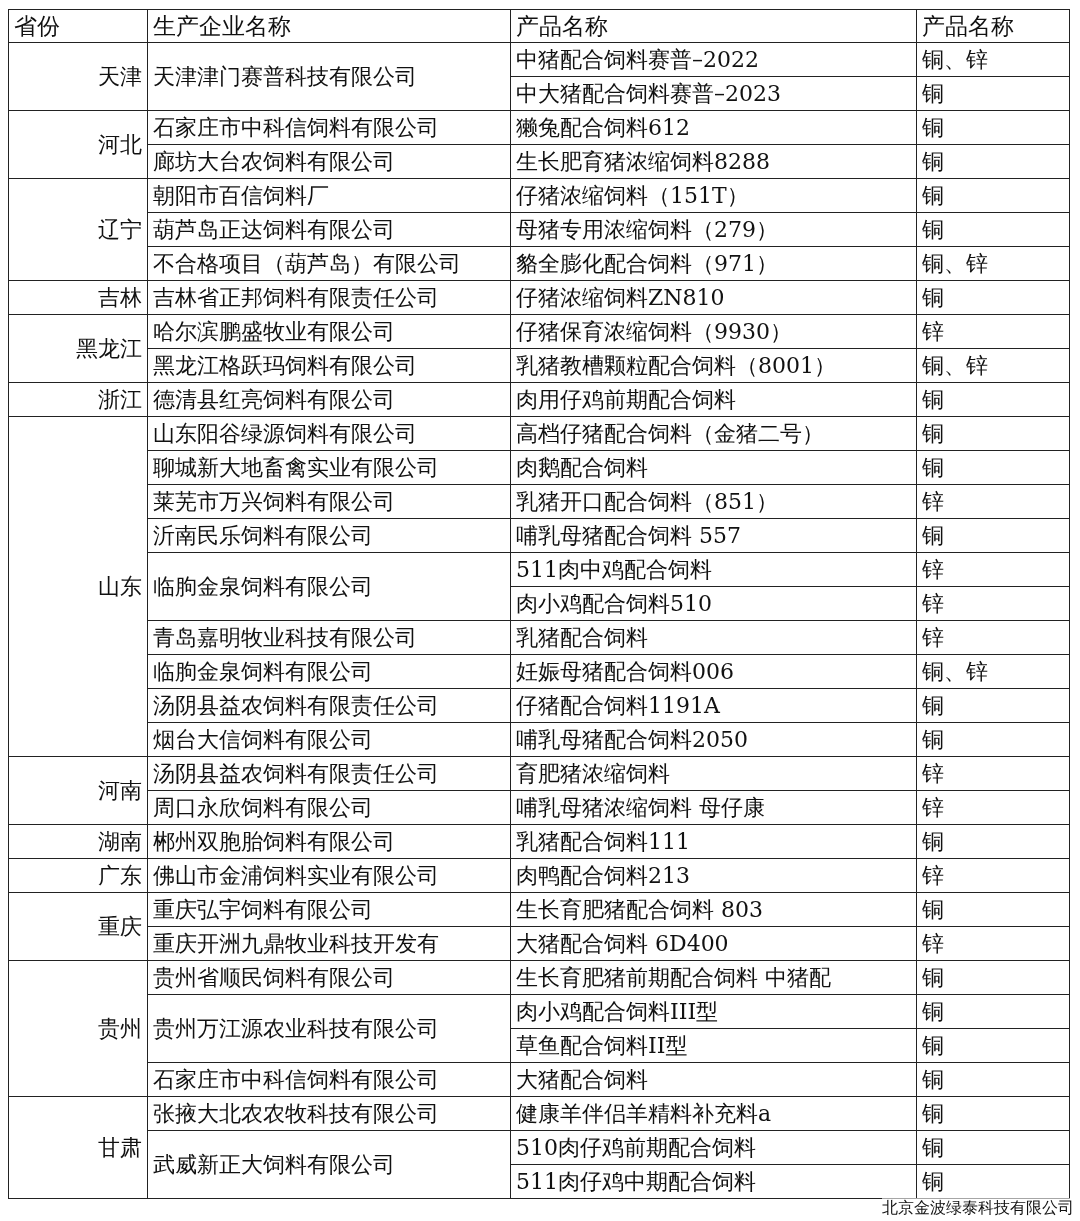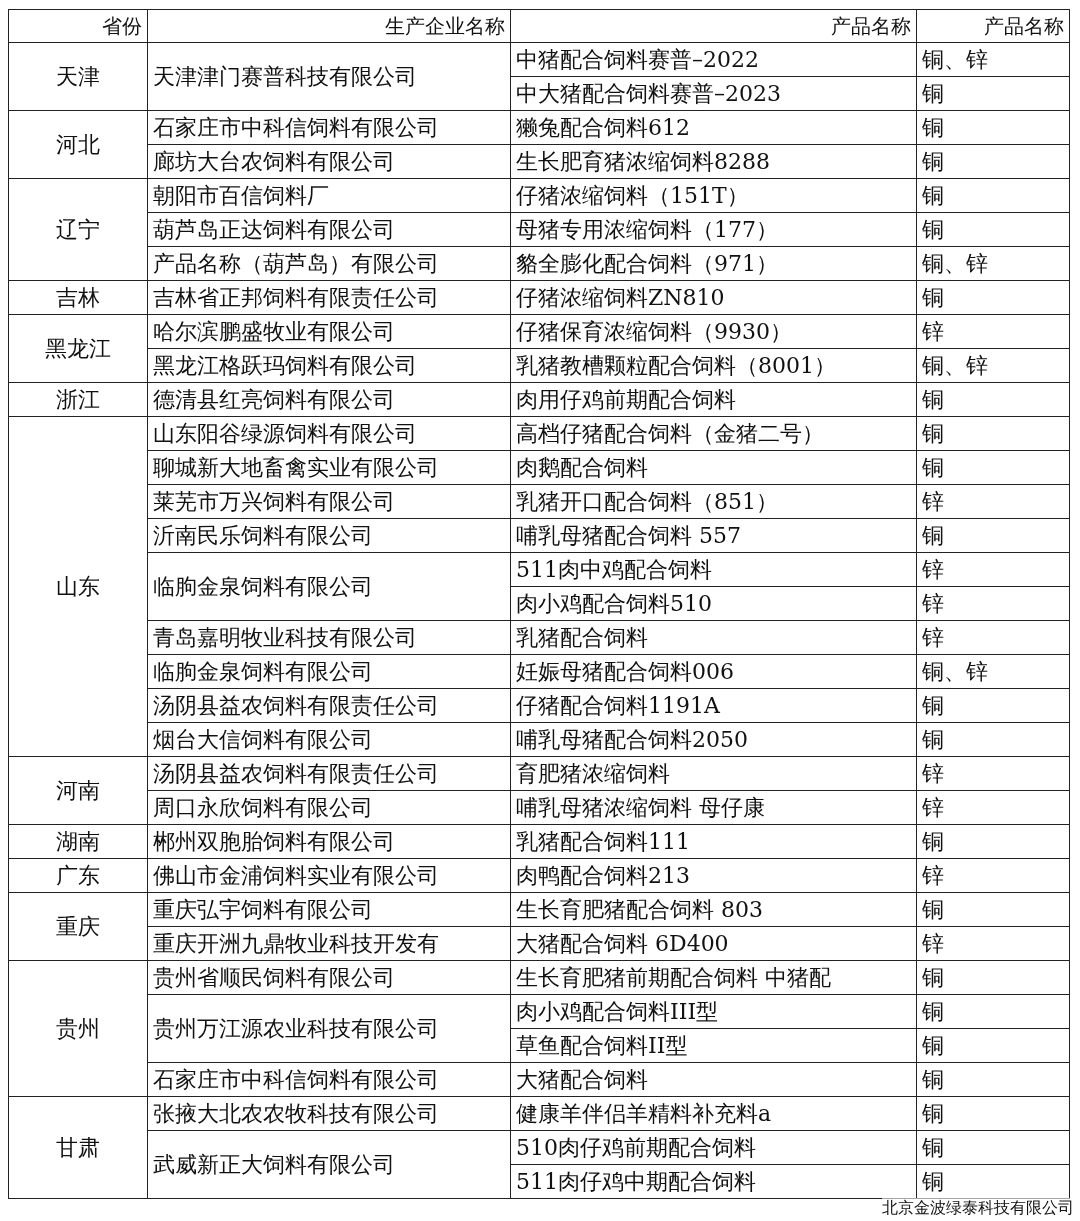--- a/index.html
+++ b/index.html
@@ -2,22 +2,22 @@
 <html><head>
 <meta charset="utf-8">
 <style>
   html, body { margin:0; padding:0; background:#fff; }
   body { width:1080px; height:1221px; position:relative; overflow:hidden;
          font-family: "DejaVu Serif", "Liberation Serif", serif; color:#111; }
   table.grid { position:absolute; left:8px; top:9px; border-collapse:collapse;
                table-layout:fixed; width:1061px; }
   table.grid td, table.grid th { border:1.5px solid #222; padding:0 5px; height:33px;
                font-size:22px; line-height:30px; white-space:nowrap; overflow:hidden; font-weight:normal; }
-  table.grid th { font-family: "DejaVu Sans", "Liberation Sans", sans-serif; font-size:20px; text-align:right; height:32px; }
-  td.prov { text-align:center; }
+  table.grid th { font-family: "DejaVu Sans", "Liberation Sans", sans-serif; font-size:23px; text-align:left; height:32px; }
+  td.prov { text-align:right; }
   td.company, td.product, td.item { text-align:left; }
   col.c1 { width:139px; } col.c2 { width:363px; } col.c3 { width:406px; } col.c4 { width:153px; }
   .watermark { position:absolute; right:6px; bottom:2px; font-family:"DejaVu Sans","Liberation Sans",sans-serif;
                font-size:16px; color:#111; background:rgba(255,255,255,0.6); }
 </style>
 </head>
 <body>
 
 <table class="grid">
   <colgroup>
@@ -57,25 +57,25 @@
         <td class="item">铜</td>
       </tr>
       <tr>
         <td class="prov" rowspan="3">辽宁</td>
         <td class="company">朝阳市百信饲料厂</td>
         <td class="product">仔猪浓缩饲料（151T）</td>
         <td class="item">铜</td>
       </tr>
       <tr>
         <td class="company">葫芦岛正达饲料有限公司</td>
-        <td class="product">母猪专用浓缩饲料（177）</td>
-        <td class="item">铜</td>
-      </tr>
-      <tr>
-        <td class="company">产品名称（葫芦岛）有限公司</td>
+        <td class="product">母猪专用浓缩饲料（279）</td>
+        <td class="item">铜</td>
+      </tr>
+      <tr>
+        <td class="company">不合格项目（葫芦岛）有限公司</td>
         <td class="product">貉全膨化配合饲料（971）</td>
         <td class="item">铜、锌</td>
       </tr>
       <tr>
         <td class="prov">吉林</td>
         <td class="company">吉林省正邦饲料有限责任公司</td>
         <td class="product">仔猪浓缩饲料ZN810</td>
         <td class="item">铜</td>
       </tr>
       <tr>

